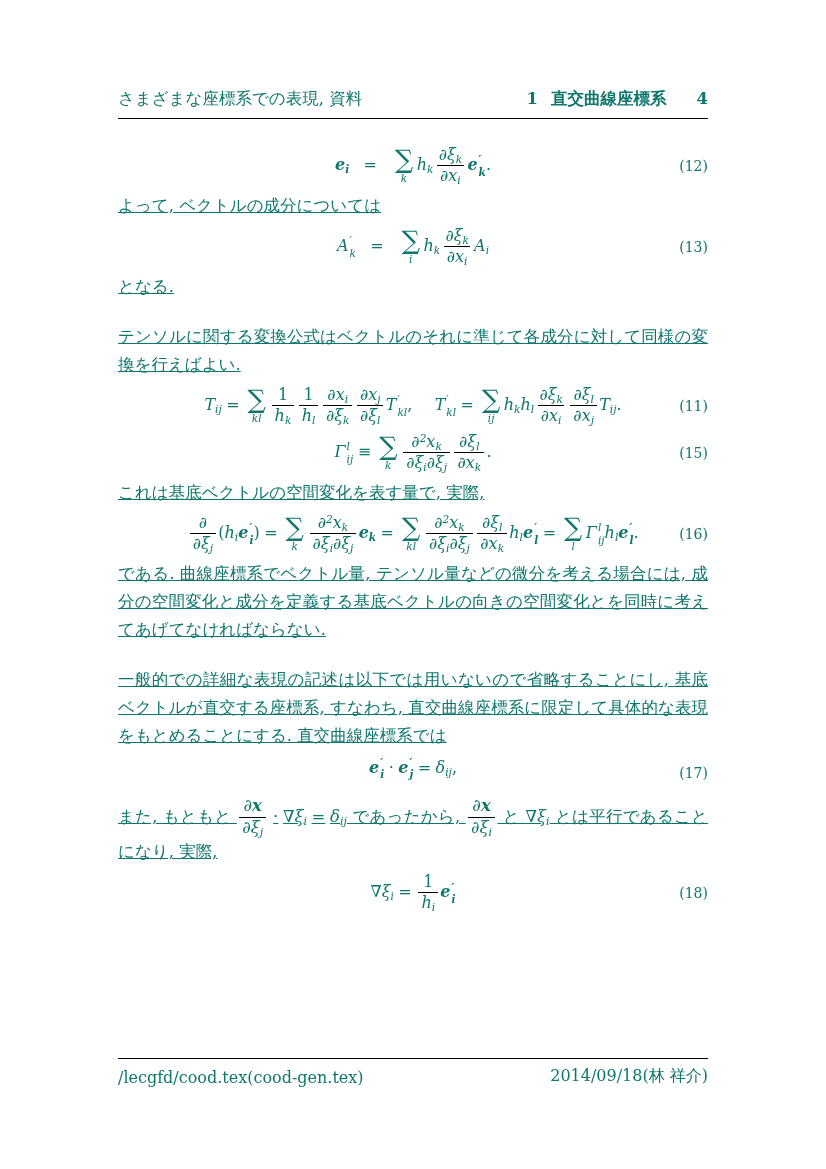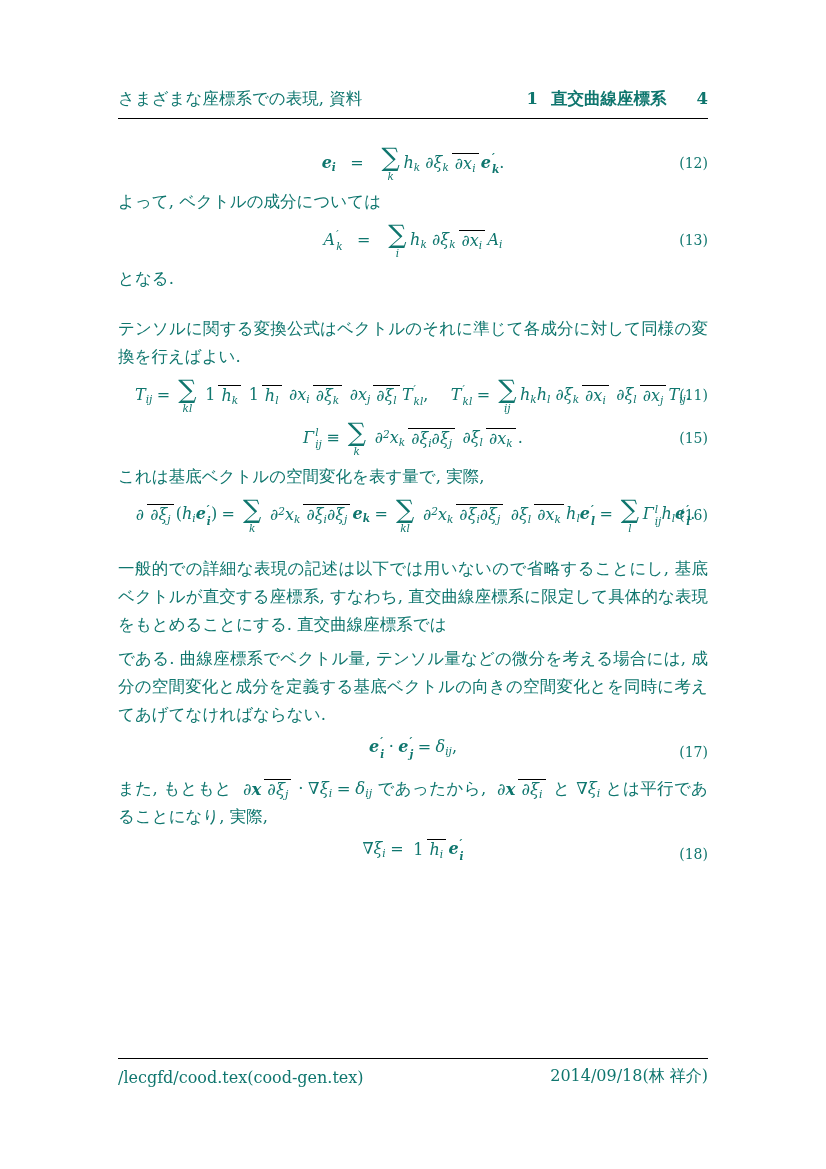--- a/index.html
+++ b/index.html
@@ -9,36 +9,36 @@
     font-family:"DejaVu Serif","Liberation Serif",serif;font-size:16.5px;
     overflow:hidden;
   }
   
   .runhead{display:flex;align-items:baseline;justify-content:space-between;
     border-bottom:1.5px solid #000;padding-bottom:8px;}
   .h-right{display:flex;align-items:baseline;font-weight:bold;}
   .h-secnum{margin-right:13px;}
   .h-page{margin-left:30px;}
   
-  .para{line-height:28px;margin:6px 0;text-align:justify;}
+  .para{line-height:28px;margin:6px 0;text-align:justify;text-decoration:underline;}
   .para.gap{margin-top:22px;}
   .eq-row{position:relative;margin:6px 0;text-align:center;min-height:34px;
     font-size:16px;}
   .eq-row.first{margin-top:26px;}
   .eq-math{display:inline;white-space:nowrap;}
   .eq-num{position:absolute;right:0;top:50%;transform:translateY(-50%);
     font-size:14px;font-style:normal;}
   
   .mtxt{font-style:normal;}
   .mvar{font-style:italic;}
   .mbold{font-style:italic;font-weight:bold;}
   .mop{margin:0 0.28em;font-style:normal;}
   .mop.wide{margin:0 0.9em;}
   .msp{display:inline-block;}
-  .mfrac{display:inline-flex;flex-direction:row;align-items:center;
+  .mfrac{display:inline-flex;flex-direction:column;align-items:center;
     vertical-align:middle;margin:0 0.14em;}
   .mfrac .fnum,.mfrac .fden{display:inline-flex;align-items:baseline;
     justify-content:center;padding:0 3px;line-height:1.25;white-space:nowrap;}
   .mfrac .fden{border-top:1px solid #000;}
   .msum{display:inline-flex;flex-direction:column;align-items:center;
     vertical-align:middle;margin:0 0.22em;}
   .msum .sig{font-size:1.6em;line-height:0.95;font-style:normal;}
   .msum .sunder{font-size:0.66em;font-style:italic;line-height:1;margin-top:2px;}
   .ssub{font-size:0.66em;font-style:italic;vertical-align:-0.25em;line-height:1;}
   .ssup{font-size:0.66em;vertical-align:0.5em;line-height:1;}
@@ -221,22 +221,22 @@
             </span></span><span class="mop">=</span><span class="msum">
             <span class="sig">∑</span>
             <span class="sunder">l</span>
           </span><span class="mvar"><span class="base">Γ</span><span class="sstack">
               <span class="stop">l</span>
               <span class="sbot">ij</span>
             </span></span><span class="mvar"><span class="base">h</span><span class="ssub">l</span></span><span class="mbold"><span class="base">e</span><span class="sstack">
               <span class="stop">′</span>
               <span class="sbot">l</span>
             </span></span><span class="mtxt">.</span></span><span class="eq-num">(16)</span></div>
+      <div class="para"><span class="mtxt">である. 曲線座標系でベクトル量, テンソル量などの微分を考える場合には, 成分の空間変化と成分を定義する基底ベクトルの向きの空間変化とを同時に考えてあげてなければならない.</span></div>
       <div class="para gap"><span class="mtxt">一般的での詳細な表現の記述は以下では用いないので省略することにし, 基底ベクトルが直交する座標系, すなわち, 直交曲線座標系に限定して具体的な表現をもとめることにする. 直交曲線座標系では</span></div>
-      <div class="para"><span class="mtxt">である. 曲線座標系でベクトル量, テンソル量などの微分を考える場合には, 成分の空間変化と成分を定義する基底ベクトルの向きの空間変化とを同時に考えてあげてなければならない.</span></div>
       <div class="eq-row"><span class="eq-math"><span class="mbold"><span class="base">e</span><span class="sstack">
               <span class="stop">′</span>
               <span class="sbot">i</span>
             </span></span><span class="mop">·</span><span class="mbold"><span class="base">e</span><span class="sstack">
               <span class="stop">′</span>
               <span class="sbot">j</span>
             </span></span><span class="mop">=</span><span class="mvar"><span class="base">δ</span><span class="ssub">ij</span></span><span class="mtxt">,</span></span><span class="eq-num">(17)</span></div>
       <div class="para"><span class="mtxt">また, もともと </span><span class="mfrac">
           <span class="fnum">
             <span class="mvar"><span class="base">∂</span></span>

